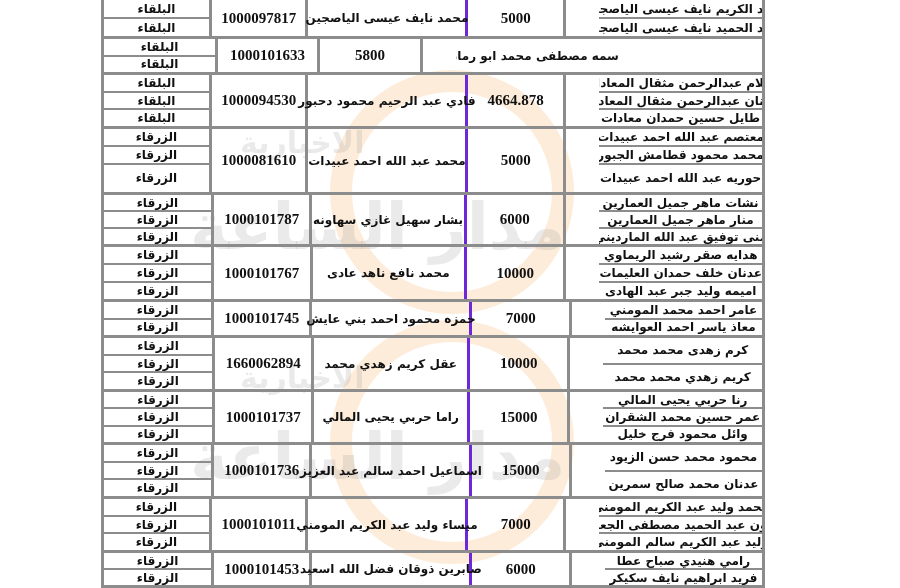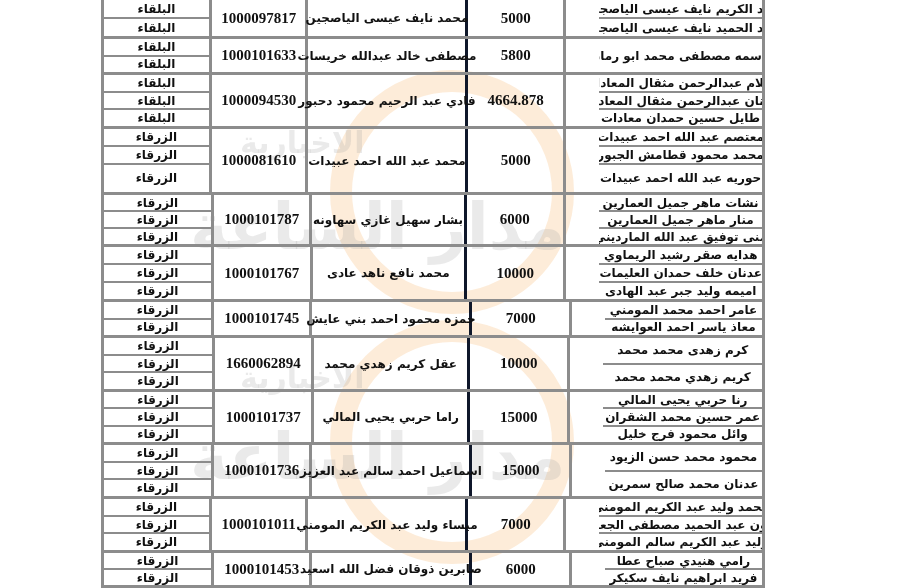--- a/index.html
+++ b/index.html
@@ -54,21 +54,21 @@
     background: transparent;
   }
   .group:last-child { border-bottom: 3px solid #8c8c8c; }
   .col {
     box-sizing: border-box;
     display: flex;
     flex-direction: column;
   }
   .col-region { width: 114px; border-right: 3px solid #8c8c8c; }
   .col-id { width: 102px; border-right: 3px solid #8c8c8c; justify-content: center; align-items: center; }
-  .col-name { width: 160px; border-right: 3px solid #0f172a; justify-content: center; align-items: center; }
+  .col-name { width: 160px; border-right: 3px solid #6d28d9; justify-content: center; align-items: center; }
   .col-amount { width: 103px; border-right: 3px solid #8c8c8c; justify-content: center; align-items: center; text-align: center; }
   .col-heirs { width: 196px; padding-left: 33px; }
   .sub {
     flex: 1;
     display: flex;
     align-items: center;
     justify-content: center;
     box-sizing: border-box;
     border-bottom: 2px solid #8c8c8c;
     font-size: 12px;
@@ -134,23 +134,20 @@
         </div>
       </div>
       <div class="group" style="height: 36px;">
         <div class="col col-region">
           <div class="sub">البلقاء</div>
           <div class="sub">البلقاء</div>
         </div>
         <div class="col col-id">
           <span class="id-text">1000101633</span>
         </div>
-        <div class="col col-name">
-          <span class="name-text">مصطفى خالد عبدالله خريسات</span>
-        </div>
         <div class="col col-amount">
           <span class="amount-text">5800</span>
         </div>
         <div class="col col-heirs">
           <div class="sub">باسمه مصطفى محمد ابو رمان</div>
         </div>
       </div>
       <div class="group" style="height: 54px;">
         <div class="col col-region">
           <div class="sub">البلقاء</div>

